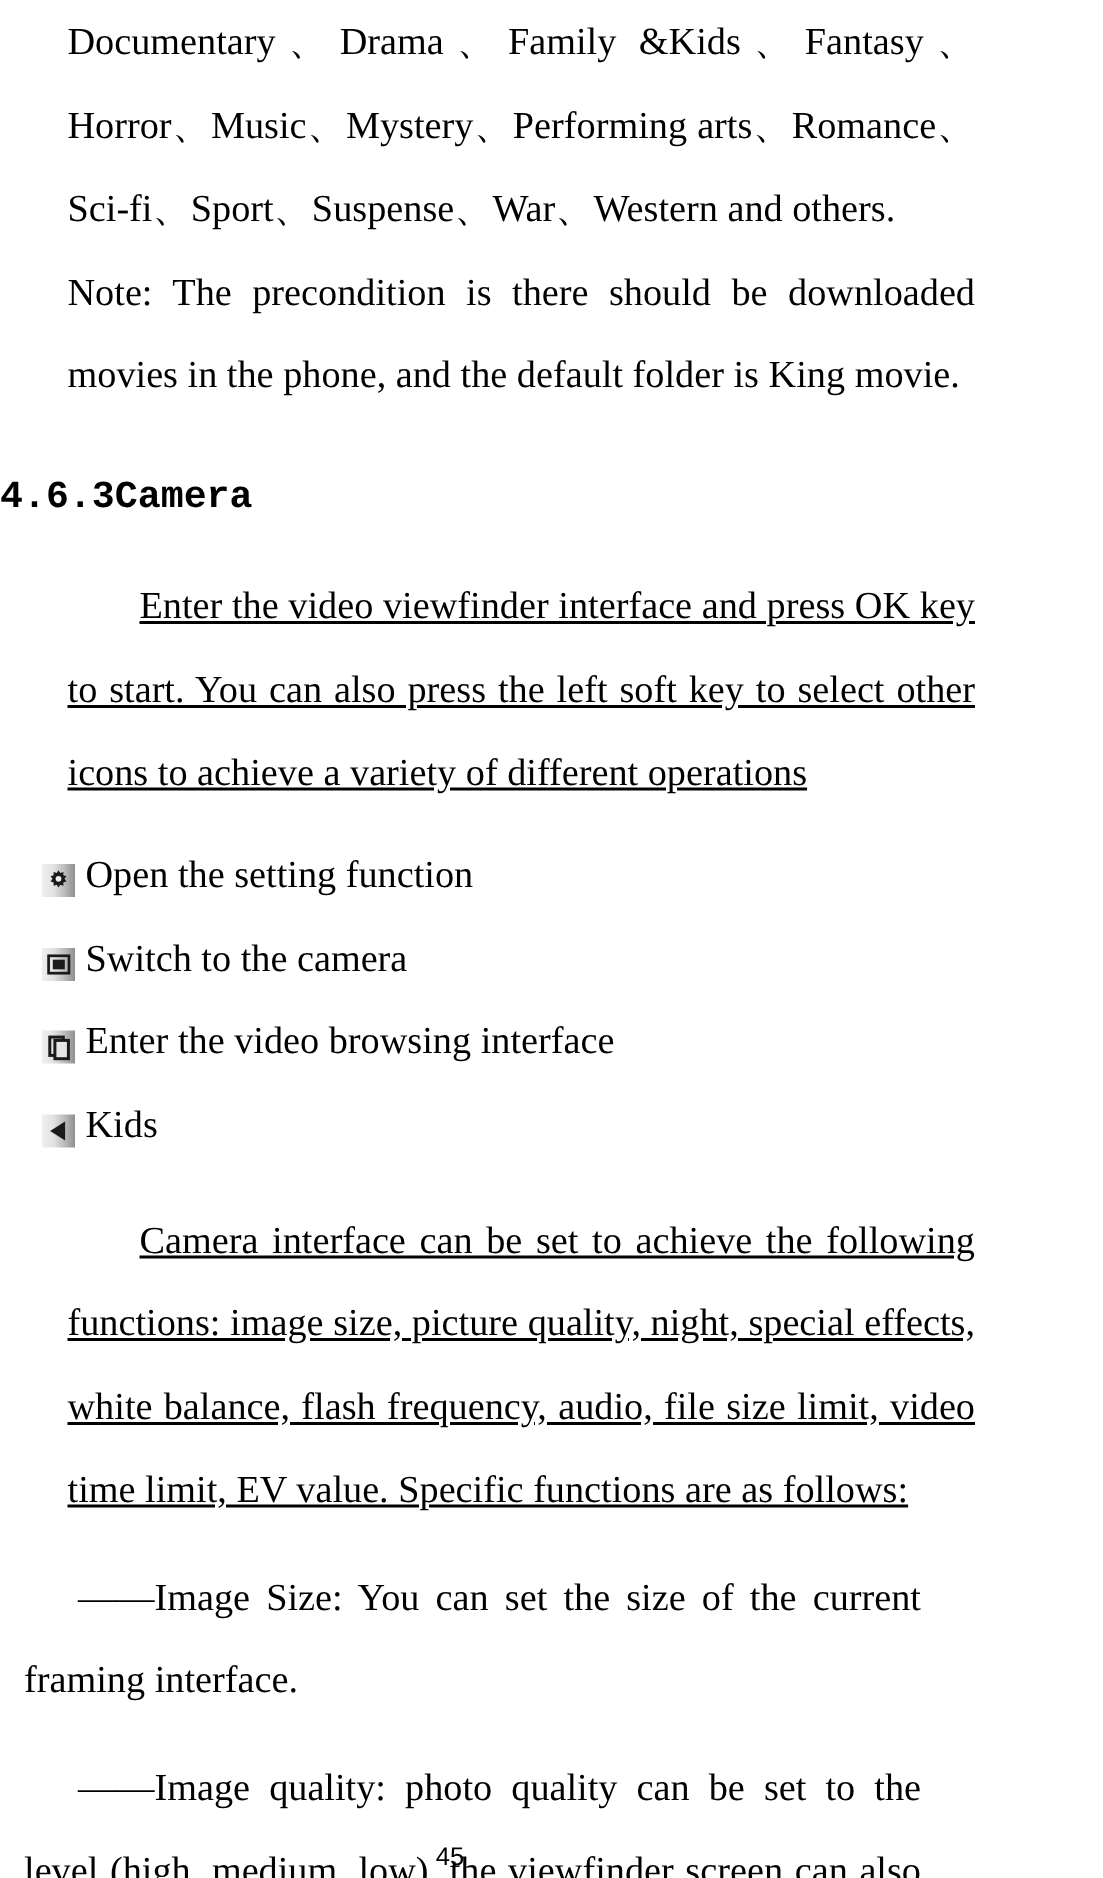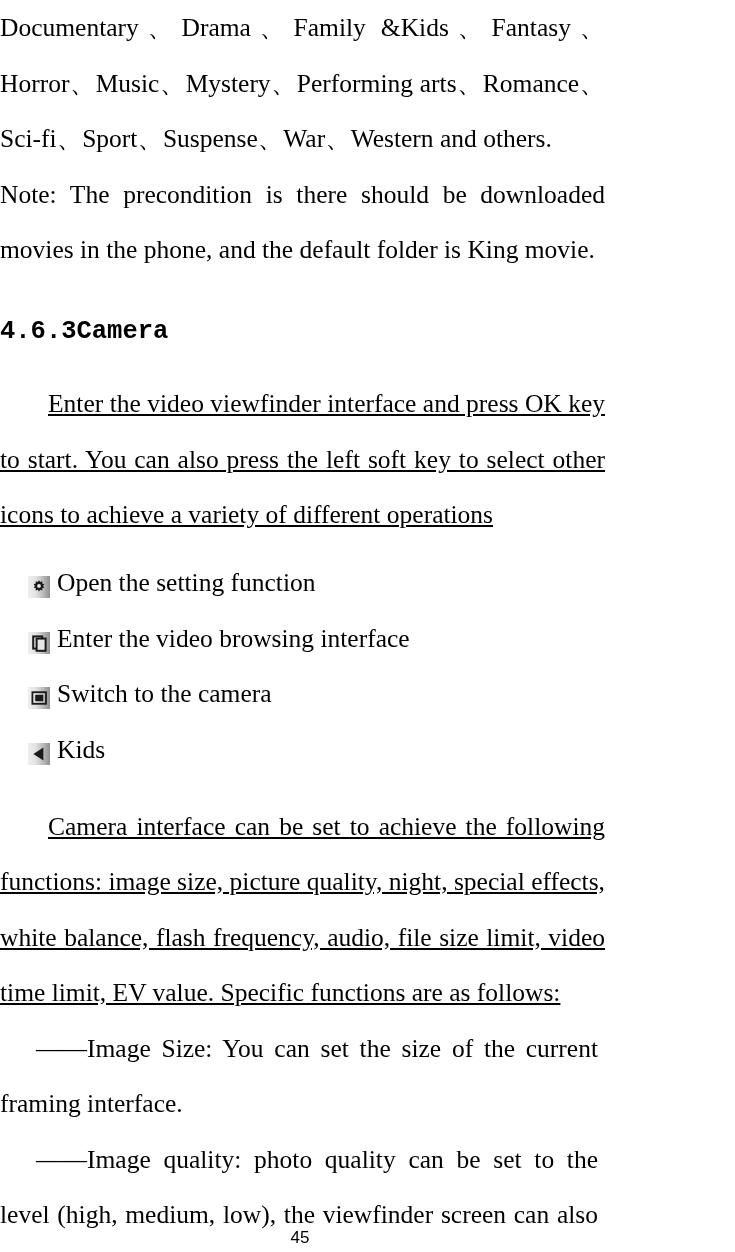--- a/index.html
+++ b/index.html
@@ -31,20 +31,21 @@
 
   
   .para {
     font-size: 25.5px;
     line-height: 55.5px;
     text-align: justify;
     text-justify: inter-word;
     margin: 0;
     width: 605px;
     word-spacing: 0px;
+    padding-left: 45px;
   }
   .para.indent {
     text-indent: 48px;
     text-decoration: underline;
   }
   
   .para::after {
     content: "";
     display: inline-block;
     width: 100%;
@@ -100,21 +101,21 @@
     font-size: 25.5px;
     line-height: 30px;
     white-space: nowrap;
   }
 
   
   .dash-item {
     font-size: 25.5px;
     line-height: 55.5px;
     text-align: justify;
-    margin: 0;
+    margin: 16px;
     width: 598px;
     text-indent: 36px;
   }
   .dash-item::after {
     content: "";
     display: inline-block;
     width: 100%;
   }
   .dash-item.nolastjustify::after {
     content: none;
@@ -161,42 +162,42 @@
               <circle cx="11" cy="9.9" r="1.9" fill="#efefef"></circle>
             </g>
           </svg>
         </span>
         <span class="icon-label">Open the setting function</span>
       </li>
 
       <li class="icon-row">
         <span class="icon-box">
           <svg viewBox="0 0 22 22" xmlns="http://www.w3.org/2000/svg">
+            <rect x="4.4" y="5.2" width="13.6" height="11.6" fill="none" stroke="#1a1a1a" stroke-width="1.8"></rect>
+            <rect x="7.2" y="7.8" width="8" height="6.4" fill="#1a1a1a"></rect>
+          </svg>
+        </span>
+        <span class="icon-label">Switch to the camera</span>
+      </li>
+
+      <li class="icon-row">
+        <span class="icon-box">
+          <svg viewBox="0 0 22 22" xmlns="http://www.w3.org/2000/svg">
             <g fill="none" stroke="#1a1a1a" stroke-width="2">
               <rect x="5.2" y="4.4" width="9" height="12.2"></rect>
               <rect x="8.6" y="6.6" width="9" height="12.2" fill="#e6e6e6"></rect>
             </g>
           </svg>
         </span>
         <span class="icon-label">Enter the video browsing interface</span>
       </li>
 
       <li class="icon-row">
         <span class="icon-box">
           <svg viewBox="0 0 22 22" xmlns="http://www.w3.org/2000/svg">
-            <rect x="4.4" y="5.2" width="13.6" height="11.6" fill="none" stroke="#1a1a1a" stroke-width="1.8"></rect>
-            <rect x="7.2" y="7.8" width="8" height="6.4" fill="#1a1a1a"></rect>
-          </svg>
-        </span>
-        <span class="icon-label">Switch to the camera</span>
-      </li>
-
-      <li class="icon-row">
-        <span class="icon-box">
-          <svg viewBox="0 0 22 22" xmlns="http://www.w3.org/2000/svg">
             <path d="M15.4 4.6 L15.4 17.4 L5.4 11 Z" fill="#1a1a1a"></path>
           </svg>
         </span>
         <span class="icon-label">Kids</span>
       </li>
 
     </ul>
 
     <div class="spacer-lg"></div>
 

